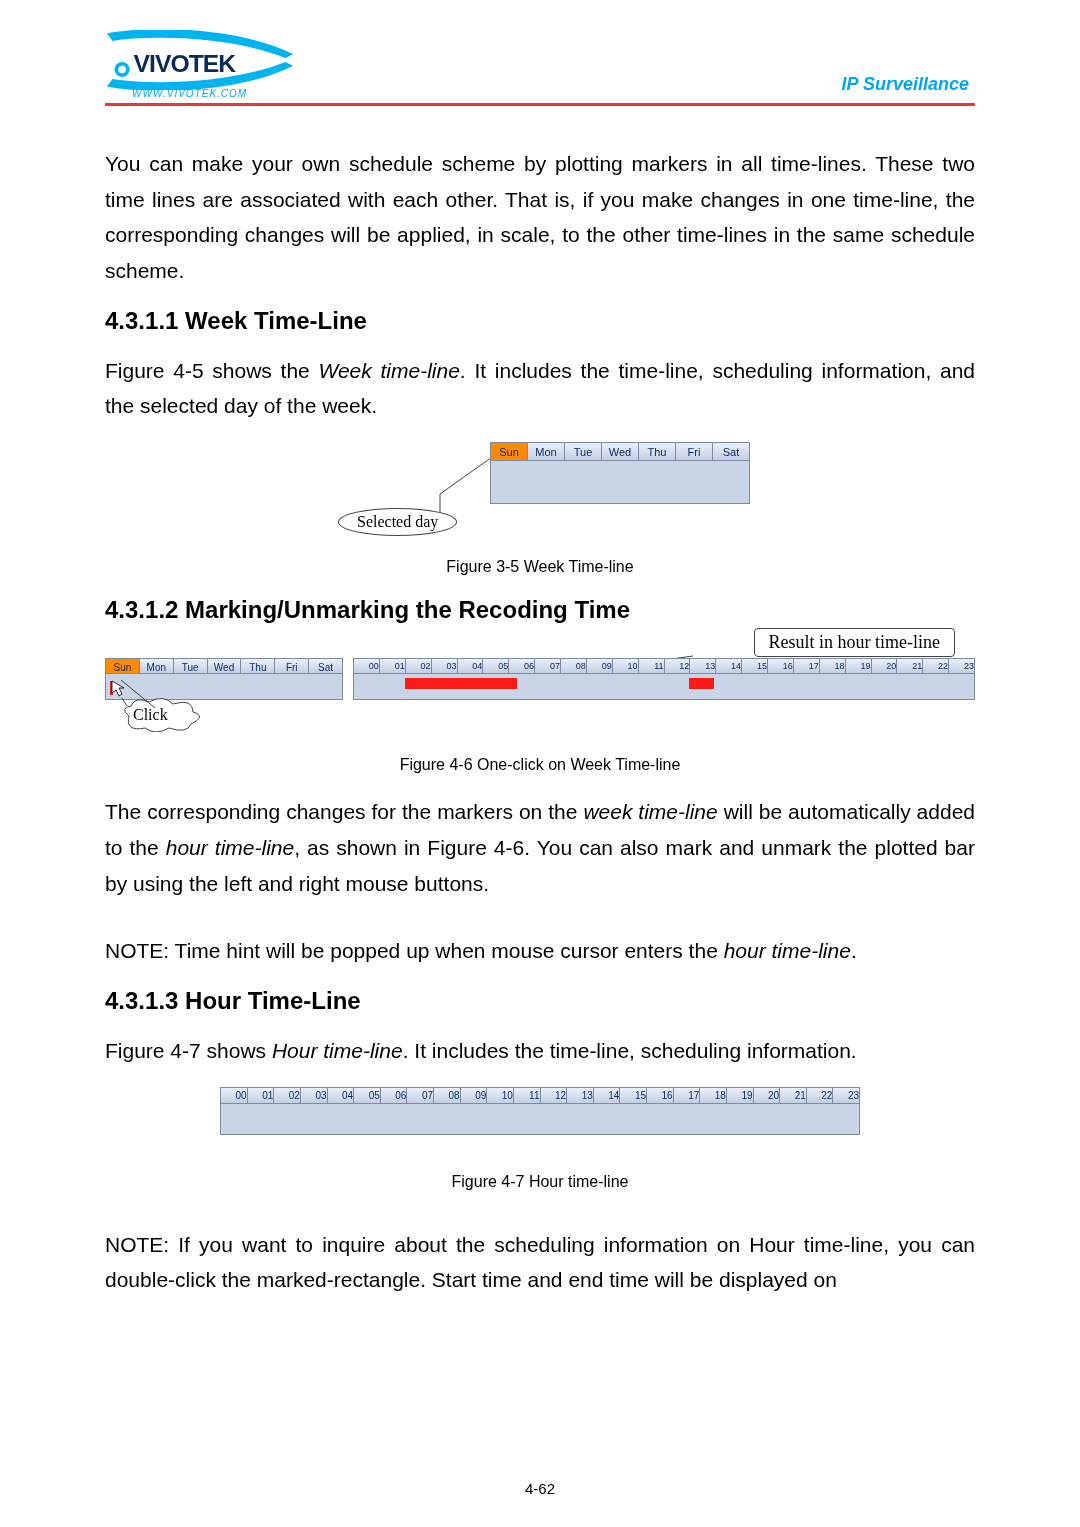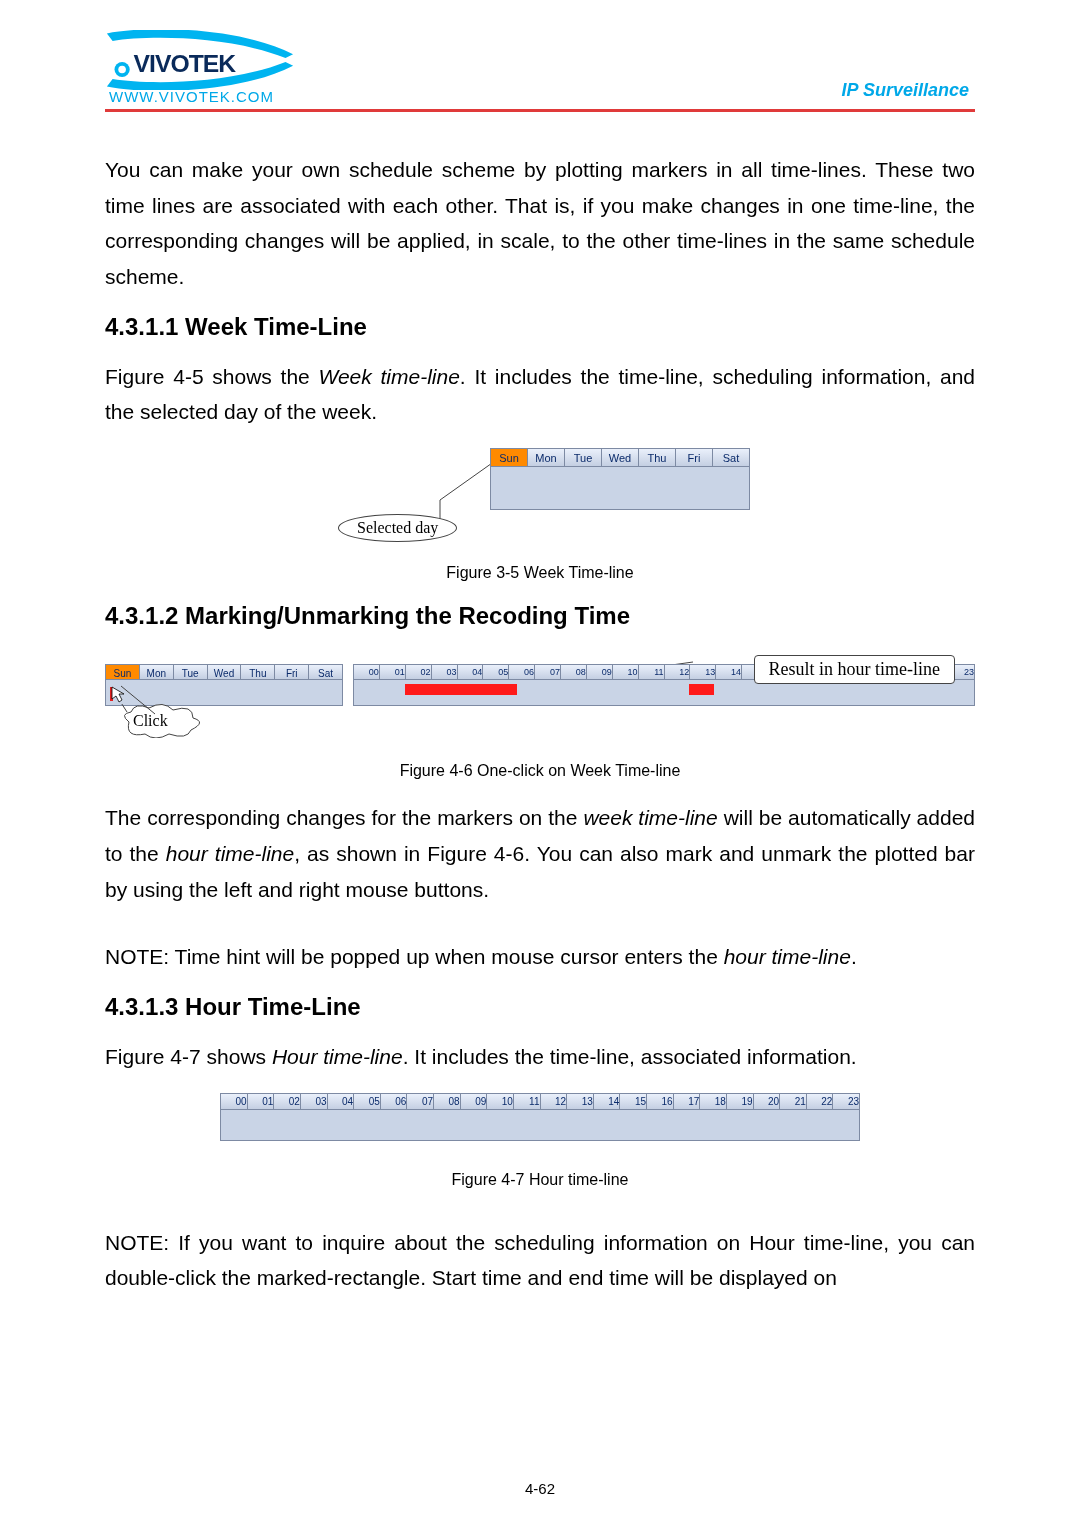--- a/index.html
+++ b/index.html
@@ -18,22 +18,22 @@
     align-items: flex-end;
     border-bottom: 3px solid #e03a3a;
     padding-bottom: 4px;
     margin-bottom: 40px;
   }
   .logo-wrap { display: flex; flex-direction: column; }
   .logo-swoosh {
     width: 190px; height: 60px; position: relative;
   }
   .logo-under {
-    font-size: 15px; color: #00a8e8; letter-spacing: 1px;
-    margin-top: -2px; margin-left: 4px;
+    font-size: 10px; color: #00a8e8; letter-spacing: 1px;
+    margin-top: -2px; margin-left: 27px; font-style: italic;
   }
   .ip-surv {
     font-style: italic; font-weight: bold;
     color: #00a8e8; font-size: 18px;
     padding-right: 6px; padding-bottom: 4px;
   }
   .body-text {
     font-size: 21px; line-height: 1.7;
     text-align: justify;
     margin-bottom: 18px;
@@ -76,21 +76,20 @@
   .lead-svg { position:absolute; left:92px; top:6px; }
 
   
   .fig46 { position: relative; margin: 6px 0 0; height: 110px; }
   .result-box {
     position: absolute; right: 20px; top: -2px;
     border: 1px solid #444; border-radius: 4px;
     padding: 3px 14px; font-size: 18px;
     font-family: "Times New Roman", serif; background:#fff;
     z-index: 3;
-    margin-top: 21px;
   }
   .wk2 {
     position: absolute; left: 0; top: 28px;
     width: 238px; height: 42px;
     background: #c9d4e6; border: 1px solid #7d8aa3;
   }
   .wk2 .day-row { height: 15px; font-size: 10px; }
   .marker {
     position: absolute; left: 4px; top: 22px; width: 3px; height: 14px;
     background: #e02020;
@@ -243,21 +242,21 @@
   <span>The corresponding changes for the markers on the </span><span class="em">week time-line</span><span> will be automatically added to the </span><span class="em">hour time-line</span><span>, as shown in Figure 4-6. You can also mark and unmark the plotted bar by using the left and right mouse buttons.</span>
 </p>
 
 <p class="body-text" style="margin-top:32px">
   <span>NOTE: Time hint will be popped up when mouse cursor enters the </span><span class="em">hour time-line</span><span>.</span>
 </p>
 
 <h3 class="h-sec">4.3.1.3 Hour Time-Line</h3>
 
 <p class="body-text">
-  <span>Figure 4-7 shows </span><span class="em">Hour time-line</span><span>. It includes the time-line, associated information.</span>
+  <span>Figure 4-7 shows </span><span class="em">Hour time-line</span><span>. It includes the time-line, scheduling information.</span>
 </p>
 
 <div class="fig47">
   <div class="hr47">
     <div class="hour-row" id="hourrow2">
         <div class="hour-cell">00</div>
         <div class="hour-cell">01</div>
         <div class="hour-cell">02</div>
         <div class="hour-cell">03</div>
         <div class="hour-cell">04</div>
@@ -276,17 +275,17 @@
         <div class="hour-cell">17</div>
         <div class="hour-cell">18</div>
         <div class="hour-cell">19</div>
         <div class="hour-cell">20</div>
         <div class="hour-cell">21</div>
         <div class="hour-cell">22</div>
         <div class="hour-cell">23</div>
       </div>
   </div>
 </div>
-<div class="fig-cap" style="margin-top:30px">Figure 4-7 Hour time-line</div>
+<div class="fig-cap" style="margin-top:38px">Figure 4-7 Hour time-line</div>
 
 <p class="body-text" style="margin-top:36px">NOTE: If you want to inquire about the scheduling information on Hour time-line, you can double-click the marked-rectangle. Start time and end time will be displayed on</p>
 
 <div class="page-num">4-62</div>
 
 </body></html>

